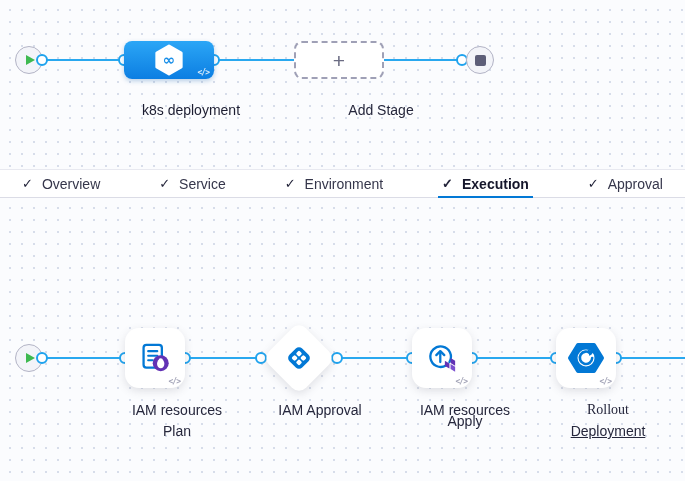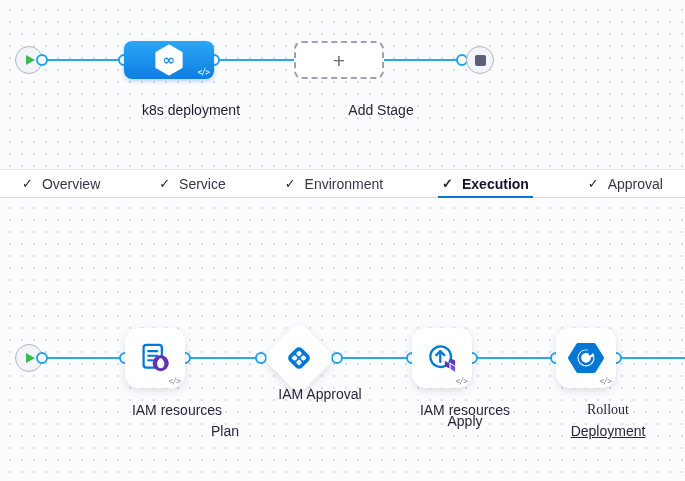--- a/index.html
+++ b/index.html
@@ -180,34 +180,34 @@
       <line x1="8" y1="8" x2="16" y2="8" stroke="#0278d5" stroke-width="1.8" stroke-linecap="round"></line>
       <line x1="8" y1="12" x2="16" y2="12" stroke="#0278d5" stroke-width="1.8" stroke-linecap="round"></line>
       <line x1="8" y1="16" x2="12" y2="16" stroke="#0278d5" stroke-width="1.8" stroke-linecap="round"></line>
       <circle cx="19" cy="18.5" r="7" fill="#6232b4"></circle>
       <ellipse cx="19" cy="19" rx="3.2" ry="4" fill="#ffffff"></ellipse>
       <circle cx="19" cy="16.2" r="1.9" fill="#ffffff"></circle>
     </svg>
     <span class="code-chip">&lt;/&gt;</span>
   </div>
   <div class="node-label" style="left:155px; top:204px;">IAM resources</div>
-  <div class="node-label" style="left:155px; top:225px;margin-left:48px;">Plan</div>
+  <div class="node-label" style="left:155px; top:225px;">Plan</div>
 
   <div class="diamond">
     <svg width="30" height="30" viewBox="0 0 30 30">
       <g transform="rotate(45 15 15)">
         <rect x="6" y="6" width="18" height="18" rx="4.5" fill="#0278d5"></rect>
         <rect x="9.6" y="9.6" width="4.6" height="4.6" rx="1.3" fill="#ffffff"></rect>
         <rect x="15.8" y="9.6" width="4.6" height="4.6" rx="1.3" fill="#ffffff"></rect>
         <rect x="9.6" y="15.8" width="4.6" height="4.6" rx="1.3" fill="#ffffff"></rect>
         <rect x="15.8" y="15.8" width="4.6" height="4.6" rx="1.3" fill="#ffffff"></rect>
       </g>
     </svg>
   </div>
-  <div class="node-label" style="left:298px; top:188px;">IAM Approval</div>
+  <div class="node-label" style="left:298px; top:204px;">IAM Approval</div>
 
   <div class="step-card" style="left:412px;">
     <svg width="32" height="32" viewBox="0 0 28 28">
       <path d="M 17.5,20.5 A 9,9 0 1 1 20.5,17.5" fill="none" stroke="#0278d5" stroke-width="2" stroke-linecap="round"></path>
       <line x1="12.5" y1="17.5" x2="12.5" y2="8.5" stroke="#0278d5" stroke-width="2" stroke-linecap="round"></line>
       <path d="M 9,11.5 L 12.5,8 L 16,11.5" fill="none" stroke="#0278d5" stroke-width="2" stroke-linecap="round" stroke-linejoin="round"></path>
       <polygon points="16.5,16.5 20.5,18.8 20.5,23.2 16.5,20.9" fill="#6232b4"></polygon>
       <polygon points="21.5,19.3 25.5,21.6 25.5,26 21.5,23.7" fill="#7b4fd0"></polygon>
       <polygon points="21.5,14 25.5,16.3 25.5,20.7 21.5,18.4" fill="#6232b4"></polygon>
     </svg>

